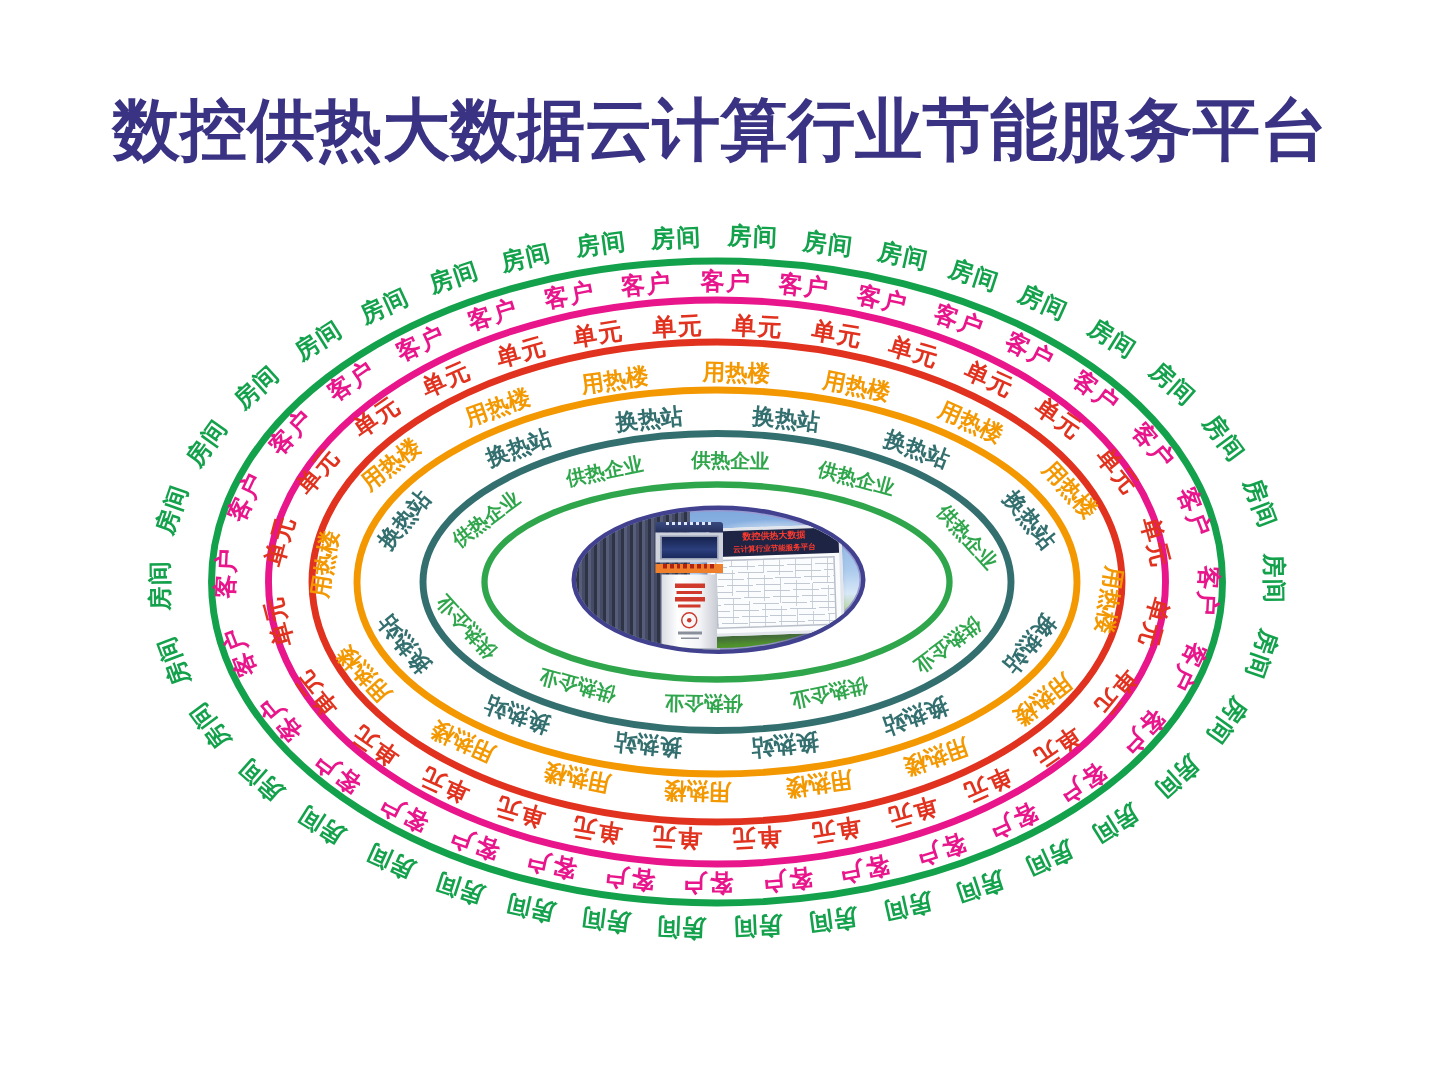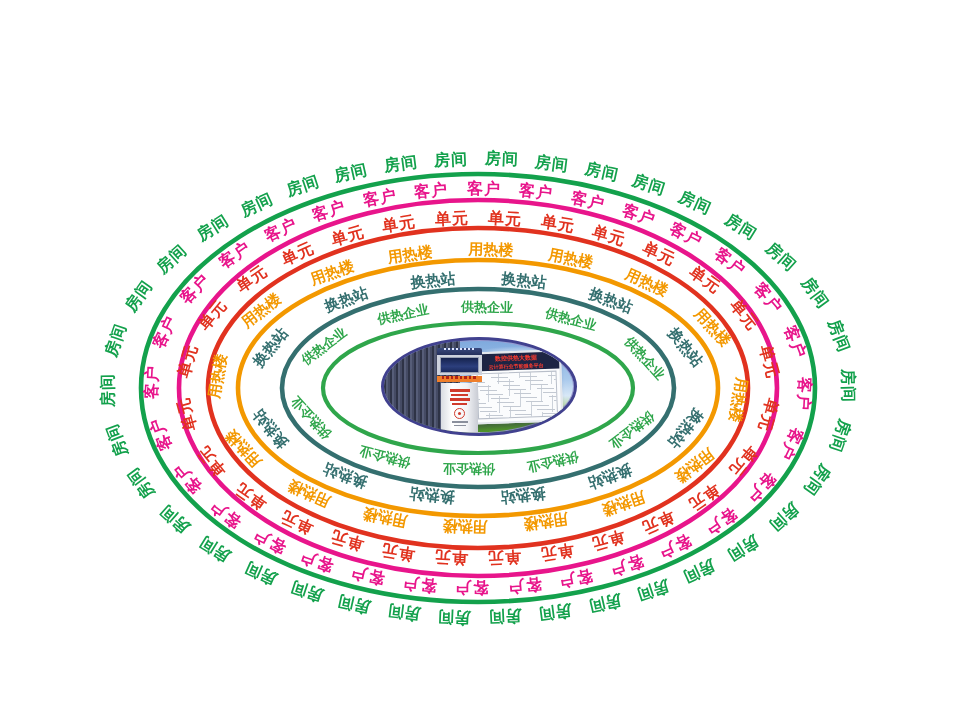--- a/index.html
+++ b/index.html
@@ -49,20 +49,21 @@
   .board-table{position:absolute;left:3px;right:3px;top:19px;bottom:3px;border:1px solid #b8bec9;
         background:
           repeating-linear-gradient(180deg,transparent 0 3.6px,#c3c9d2 3.6px 4.2px),
           repeating-linear-gradient(90deg,transparent 0 10px,#ccd2da 10px 10.6px);}
 </style>
 </head>
 <body>
 
 <div class="stage">
 
+  <h1 class="title" style="color: rgb(58, 50, 131);">数控供热大数据云计算行业节能服务平台</h1>
 
   <svg id="rings-svg" width="960" height="720">
       <ellipse cx="478" cy="388" rx="337" ry="214" fill="none" stroke="#13A14C" stroke-width="4.6"></ellipse>
       <ellipse cx="478" cy="388" rx="299" ry="188" fill="none" stroke="#E8158B" stroke-width="4.6"></ellipse>
       <ellipse cx="478" cy="388" rx="270" ry="160" fill="none" stroke="#E1321F" stroke-width="4.6"></ellipse>
       <ellipse cx="478" cy="388" rx="240" ry="128" fill="none" stroke="#F39800" stroke-width="4.6"></ellipse>
       <ellipse cx="478" cy="388" rx="196" ry="99" fill="none" stroke="#346F6F" stroke-width="4.6"></ellipse>
       <ellipse cx="478" cy="388" rx="155" ry="65" fill="none" stroke="#2FA64B" stroke-width="4.2"></ellipse>
     </svg>
 

